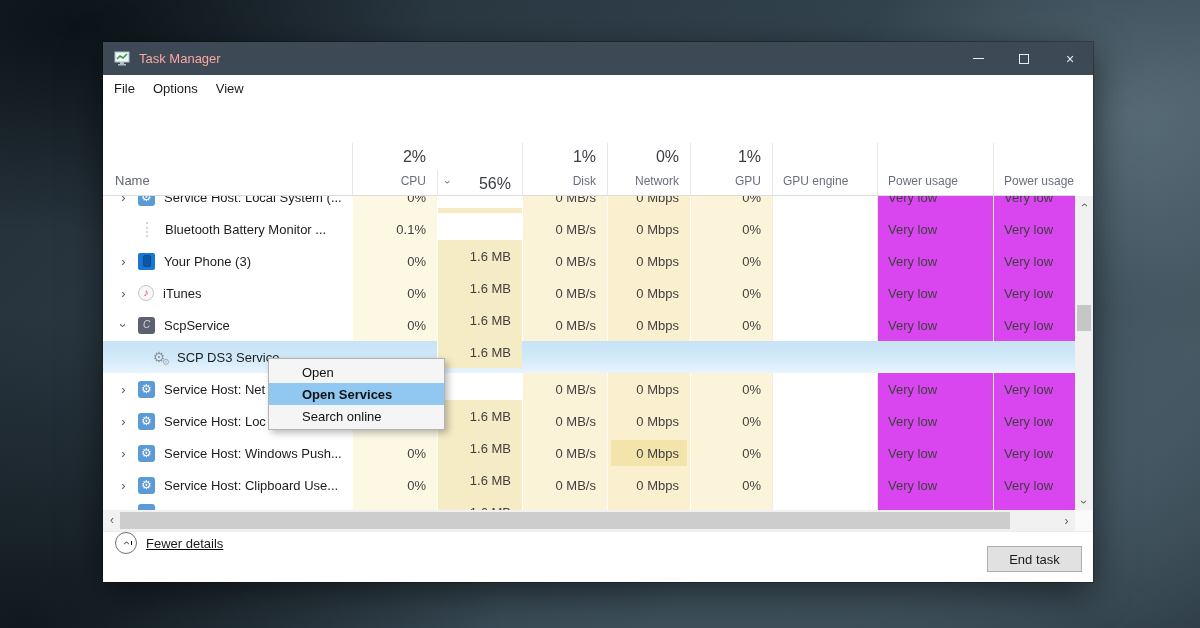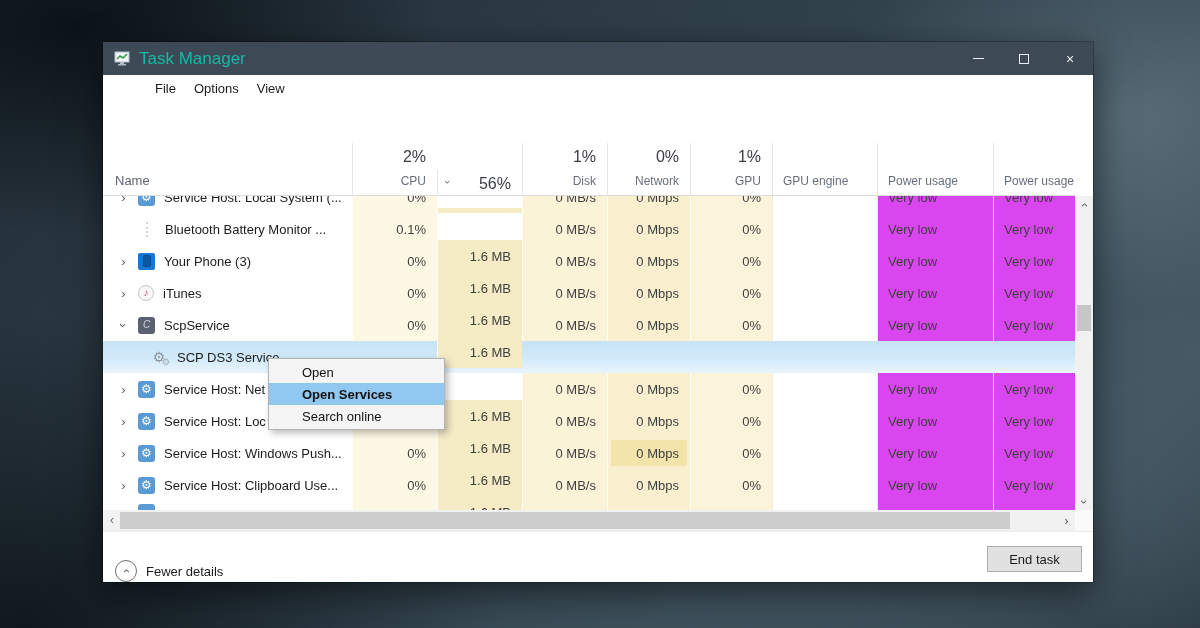--- a/index.html
+++ b/index.html
@@ -18,32 +18,32 @@
   }
 
   
   #win { position:absolute; left:103px; top:42px; width:990px; height:540px;
     background:#fff; box-shadow:0 10px 34px rgba(0,0,0,.55), 0 0 0 1px rgba(0,0,0,.25); }
 
   
   .titlebar { position:absolute; top:0; left:0; right:0; height:33px;
     background:#3d4a55; display:flex; align-items:center; color:#fff; }
   .appicon { margin:0 9px 0 11px; display:inline-flex; }
-  .wtitle { font-size:17px; color:#14b8a6; }
+  .wtitle { font-size:13px; color:#fca5a5; }
   .controls { margin-left:auto; display:flex; height:100%; }
   .ctl { width:46px; height:100%; display:flex; align-items:center; justify-content:center;
     color:#e8edf0; font-size:14px; cursor:default; }
   .minbar { width:11px; height:1px; background:#e8edf0; display:block; }
   .maxbox { width:10px; height:10px; border:1px solid #e8edf0; display:block; }
 
   
   .menubar { position:absolute; top:33px; left:0; right:0; height:26px; background:#fff;
     display:flex; align-items:center; font-size:13px; color:#1b1b1b; }
   .menubar span { padding:0 9px; }
-  .menubar span:first-child { padding-left:11px;margin-left:41px; }
+  .menubar span:first-child { padding-left:11px; }
 
   
   .tabbar { position:absolute; top:59px; left:0; right:0; height:29px; background:#fff;
     display:flex; align-items:stretch; font-size:13px; color:#1b1b1b; }
   .tab { padding:0 11px; display:flex; align-items:center; background:#f0f0f0;
     border:1px solid #d9d9d9; margin-left:-1px; }
   .tab.active { background:#fff; border-bottom:1px solid #fff; margin-left:0; z-index:2; }
 
   
   .header { position:absolute; top:101px; left:0; width:972px; height:53px;
@@ -119,21 +119,21 @@
   .hscroll { position:absolute; top:468px; left:0; width:972px; height:21px; background:#f1f1f1; }
   .hsa { position:absolute; top:0; width:17px; height:21px; display:flex; align-items:center;
     justify-content:center; color:#5e5e5e; font-size:12px; }
   .hsa.lt { left:0; } .hsa.lt span{display:inline-block; transform:rotate(180deg);}
   .hsa.rt { right:0; }
   .hthumb { position:absolute; top:2px; height:17px; left:17px; width:890px; background:#cdcdcd; }
   .scorner { position:absolute; top:468px; left:972px; width:18px; height:21px; background:#fafafa; }
 
   
   .footer { position:absolute; top:489px; left:0; right:0; bottom:0; background:#fff;
-    border-top:1px solid #ececec; display:flex; align-items:flex-end; }
+    border-top:1px solid #ececec; display:flex; align-items:flex-start;text-decoration:underline; }
   .fewer { display:flex; align-items:center; margin-left:12px; font-size:13px; color:#1b1b1b; }
   .circ { width:22px; height:22px; border:1px solid #6f6f6f; border-radius:50%; margin-right:9px;
     display:flex; align-items:center; justify-content:center; color:#555; font-size:12px; }
   .circ span { display:inline-block; transform:rotate(-90deg); }
   .endtask { position:absolute; right:11px; top:14px; width:95px; height:26px;
     background:#e1e1e1; border:1px solid #adadad; font-size:13px; color:#1b1b1b;
     display:flex; align-items:center; justify-content:center; }
 
   
   .cmenu { position:absolute; left:165px; top:316px; width:177px; background:#f5f5f5;

